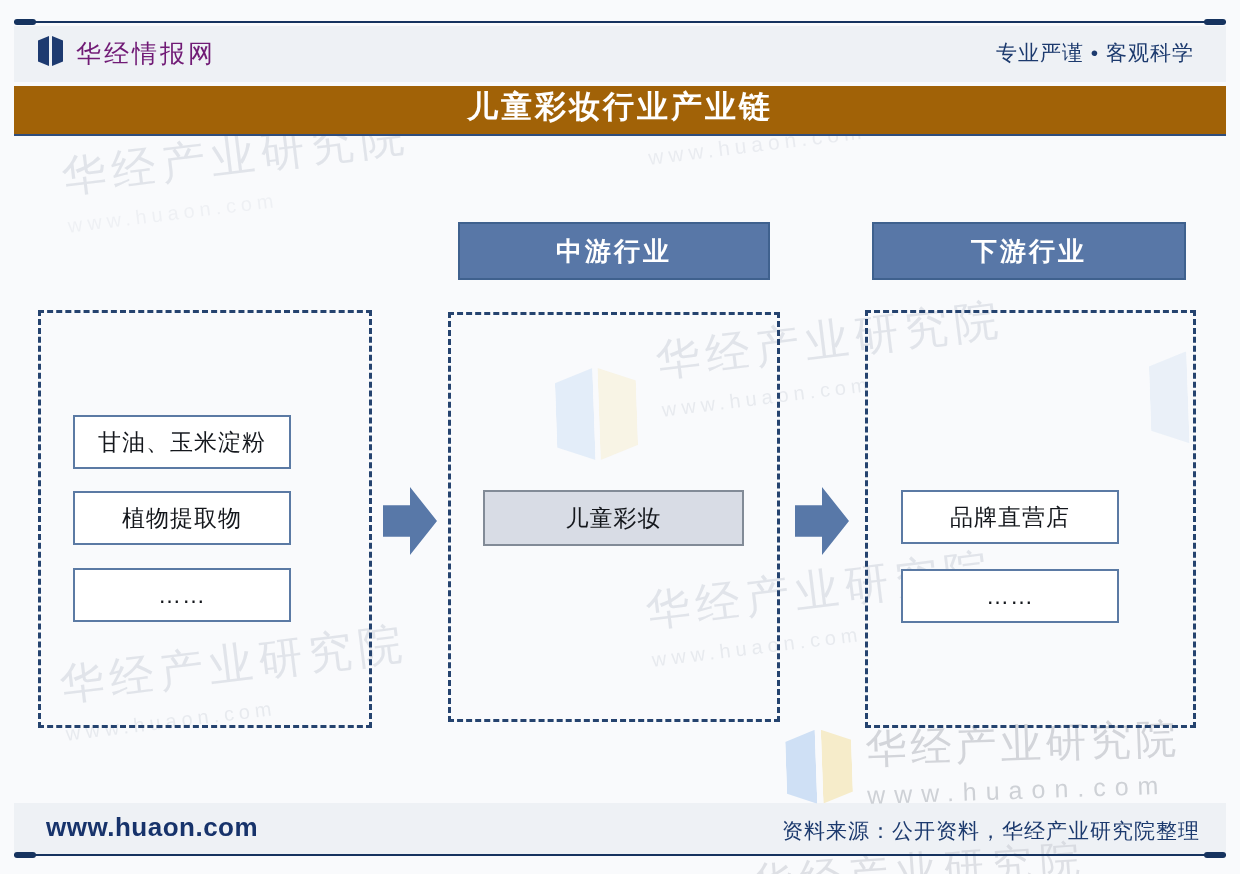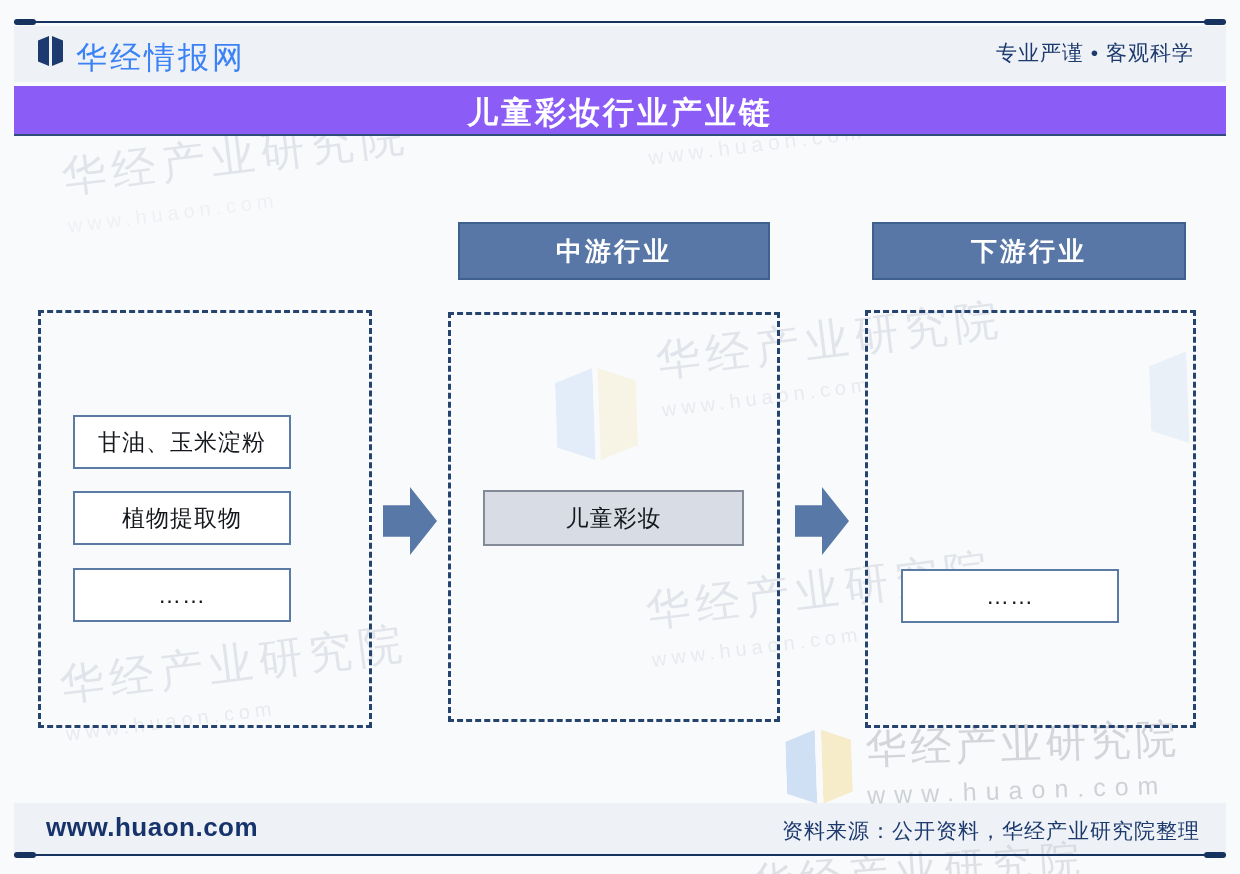--- a/index.html
+++ b/index.html
@@ -20,29 +20,29 @@
   
   .rule { height: 2px; background: #16335f; }
   .rule-cap { height: 6px; width: 22px; background: #16335f; border-radius: 3px; }
 
   
   .brand-logo { display: flex; gap: 3px; }
   .logo-piece-l { width: 11px; height: 30px; background: #1d3a70;
     clip-path: polygon(0 15%, 100% 0, 100% 100%, 0 85%); }
   .logo-piece-r { width: 11px; height: 30px; background: #1d3a70;
     clip-path: polygon(0 0, 100% 15%, 100% 85%, 0 100%); }
-  .brand-text { font-size: 31px; color: #3b82f6; letter-spacing: 3px; }
+  .brand-text { font-size: 25px; color: #701a75; letter-spacing: 3px; }
   .slogan { font-size: 21px; color: #1c3a6e; letter-spacing: 1px; }
 
   
   .title-bar {
     left: 14px; top: 86px; width: 1212px; height: 50px;
-    background: #8b5cf6;
+    background: #a16207;
     border-bottom: 2px solid #2f4d7c;
-    display: flex; align-items: flex-end; justify-content: center;
+    display: flex; align-items: flex-start; justify-content: center;
   }
   .title-text { color: #ffffff; font-size: 31px; font-weight: bold; letter-spacing: 3px; }
 
   
   .col-header {
     top: 222px; height: 58px;
     background: #5877a7;
     border: 2px solid #3f618e;
     display: flex; align-items: center; justify-content: center;
     color: #ffffff; font-size: 26px; font-weight: bold; letter-spacing: 3px;
@@ -164,20 +164,21 @@
   <div class="dash-box" style="left:38px; top:310px; width:334px; height:418px;"></div>
   <div class="dash-box" style="left:448px; top:312px; width:332px; height:410px;"></div>
   <div class="dash-box" style="left:865px; top:310px; width:331px; height:418px;"></div>
 
   <div class="item-box" style="left:73px; top:415px;">甘油、玉米淀粉</div>
   <div class="item-box" style="left:73px; top:491px;">植物提取物</div>
   <div class="item-box" style="left:73px; top:568px;">……</div>
 
   <div class="item-box mid" style="left:483px; top:490px;">儿童彩妆</div>
 
+  <div class="item-box" style="left:901px; top:490px;">品牌直营店</div>
   <div class="item-box" style="left:901px; top:569px;">……</div>
 
   <div class="flow-arrow" style="left:383px; top:487px;"></div>
   <div class="flow-arrow" style="left:795px; top:487px;"></div>
 
   <div class="abs site-text" style="left:46px; top:812px;">www.huaon.com</div>
   <div class="abs source-text" style="right:40px; top:817px;">资料来源：公开资料，华经产业研究院整理</div>
   <div class="abs rule" style="left:14px; top:854px; width:1212px;"></div>
   <div class="abs rule-cap" style="left:14px; top:852px;"></div>
   <div class="abs rule-cap" style="left:1204px; top:852px;"></div>

